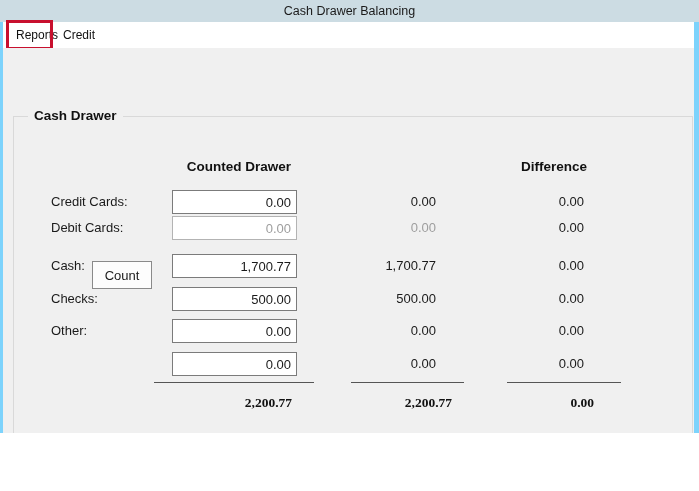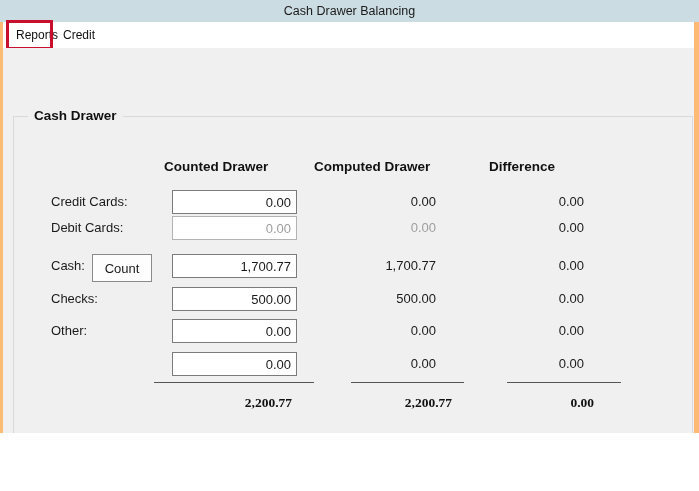--- a/index.html
+++ b/index.html
@@ -1,19 +1,19 @@
 <!DOCTYPE html>
 <html><head>
 <meta charset="utf-8">
 <style>
   * { margin:0; padding:0; box-sizing:border-box; }
   html,body { width:699px; height:491px; font-family:"Liberation Sans", sans-serif; }
   .window {
     position:relative; width:699px; height:433px;
-    background:#fdba74; overflow:hidden;
+    background:#7dd3fc; overflow:hidden;
   }
   .titlebar {
     position:absolute; left:0; top:0; width:699px; height:22px;
     background:#ccdce3; text-align:center; line-height:22px;
     font-size:12.5px; color:#1a1a1a;
   }
   .menubar {
     position:absolute; left:3px; top:22px; width:691px; height:26px;
     background:#ffffff;
   }
@@ -33,21 +33,21 @@
   }
   .groupbox {
     position:absolute; left:10px; top:68px; width:680px; height:355px;
     border:1px solid #d9d9d9;
   }
   .groupbox-legend {
     position:absolute; left:14px; top:-9px; padding:0 6px;
     background:#f0f0f0; font-size:13.5px; font-weight:bold; color:#111;
   }
   .col-header {
-    position:absolute; height:20px; line-height:20px; 
+    position:absolute; height:20px; line-height:20px; text-align:center;
     font-size:13.5px; font-weight:bold; color:#111; top:40px;
   }
   .hdr-counted   { left:150px; width:150px; }
   .hdr-computed  { left:300px; width:130px; }
   .hdr-difference{ left:475px; width:130px; }
   .row { position:absolute; left:0; width:680px; height:28px; }
   .row-credit  { top:73px; }
   .row-debit   { top:99px; }
   .row-cash    { top:137px; }
   .row-checks  { top:170px; }
@@ -72,21 +72,21 @@
     line-height:24px; font-size:13px; color:#1a1a1a;
     text-align:right; padding-right:8px;
   }
   .cell-computed.disabled { color:#9e9e9e; }
   .cell-diff {
     position:absolute; left:450px; top:0; width:125px; height:24px;
     line-height:24px; font-size:13px; color:#1a1a1a;
     text-align:right; padding-right:5px;
   }
   .count-btn {
-    position:absolute; left:78px; top:0; width:60px; height:28px;
+    position:absolute; left:78px; top:7px; width:60px; height:28px;
     background:#fdfdfd; border:1px solid #8a8a8a;
     font-family:"Liberation Sans", sans-serif;
     font-size:13px; color:#1a1a1a; cursor:default;
   }
   .total-line { position:absolute; top:265px; height:0; border-top:1px solid #555; }
   .line-counted   { left:140px; width:160px; }
   .line-computed  { left:337px; width:113px; }
   .line-difference{ left:493px; width:114px; }
   .total-value {
     position:absolute; top:276px; height:20px; line-height:20px;
@@ -126,21 +126,20 @@
     </div>
   </div>
 
   <div class="annotation-box"></div>
 
   <div class="client">
     <div class="groupbox">
       <div class="groupbox-legend">Cash Drawer</div>
 
       <div class="col-header hdr-counted">Counted Drawer</div>
-      <div class="col-header hdr-computed">Computed Drawer</div>
       <div class="col-header hdr-difference">Difference</div>
 
       <div class="row row-credit">
         <span class="cell-label">Credit Cards:</span>
         <input class="cell-input" type="text" value="0.00" style="">
         <span class="cell-computed">0.00</span>
         <span class="cell-diff">0.00</span>
       </div>
 
       <div class="row row-debit">

